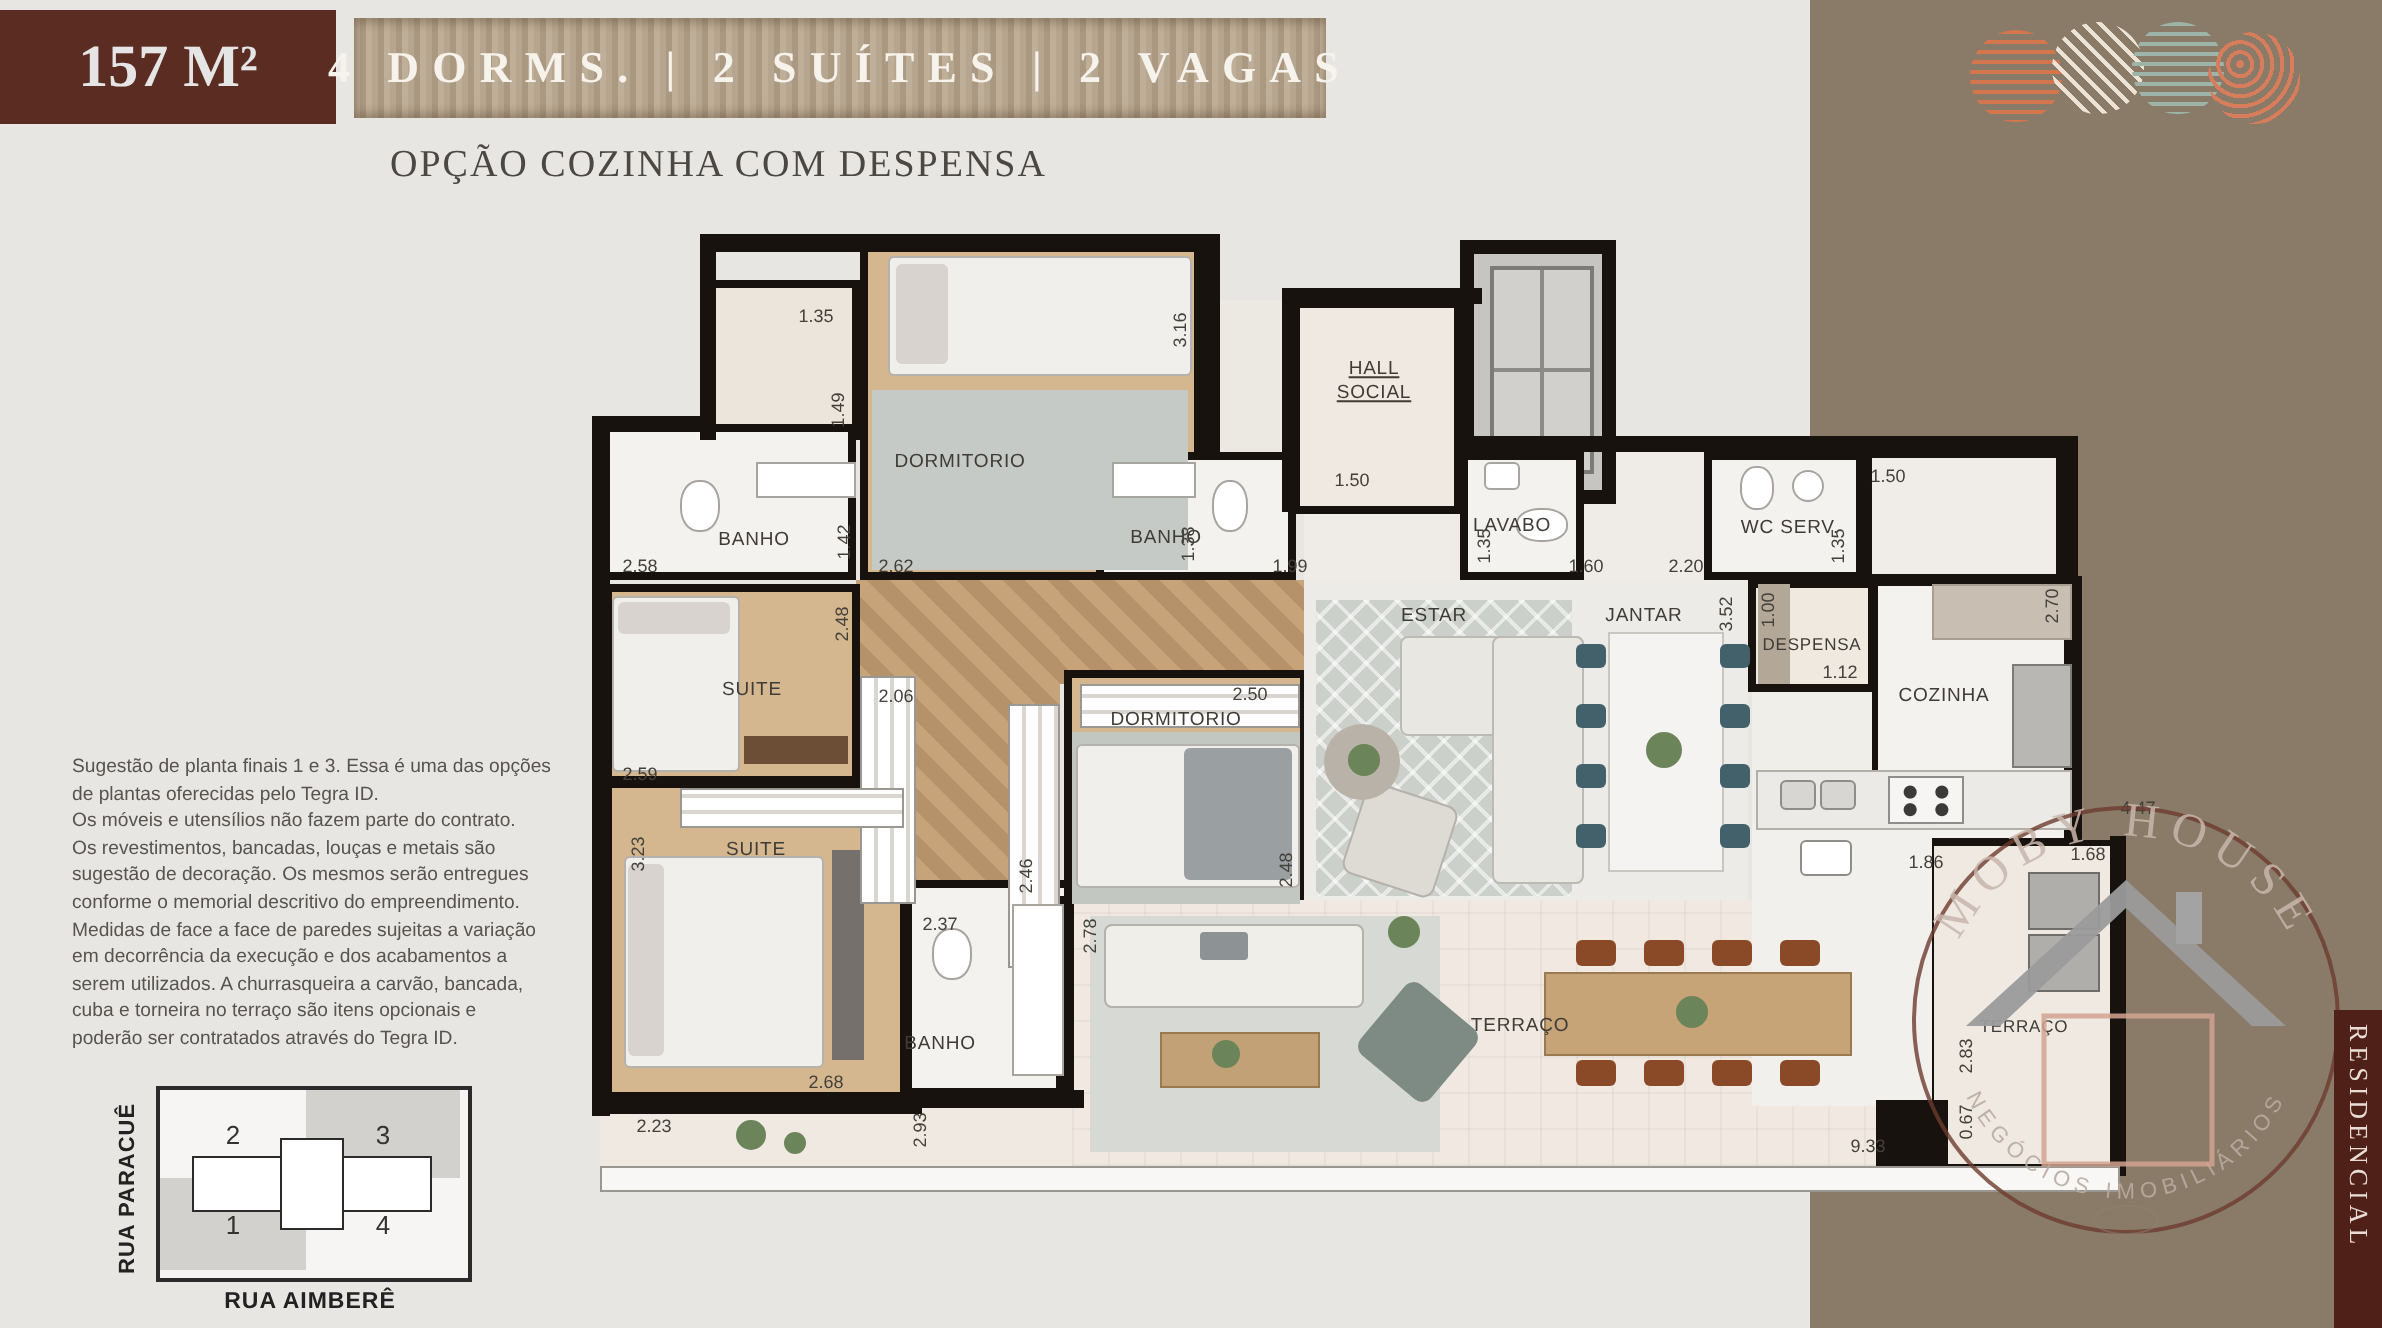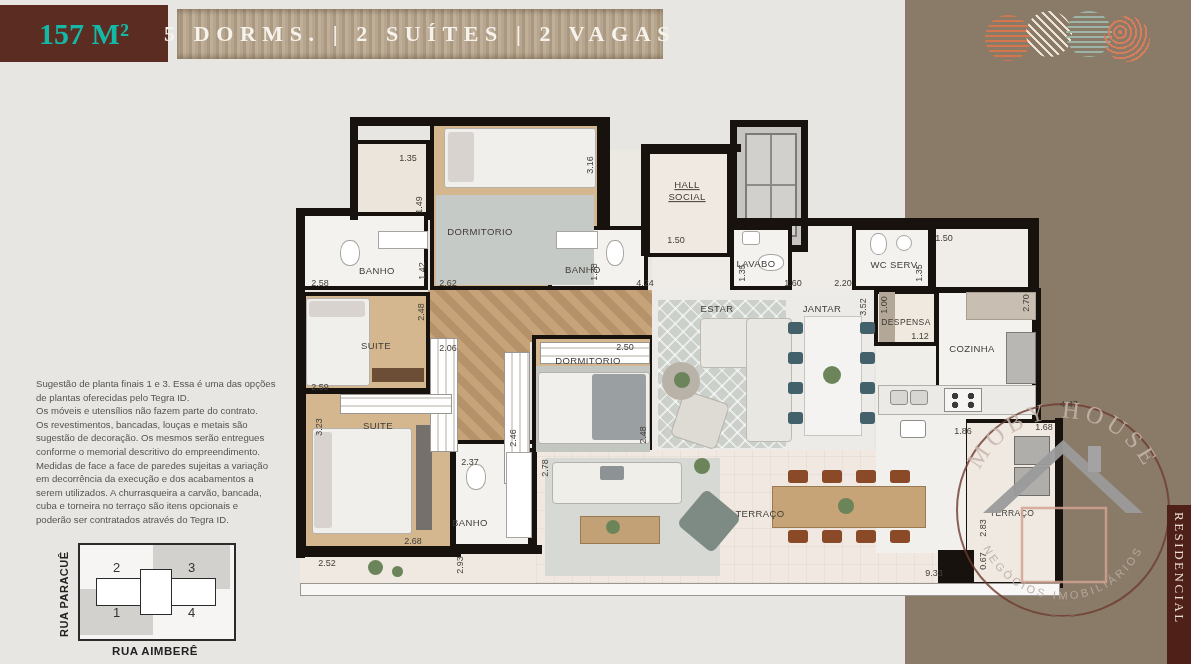--- a/index.html
+++ b/index.html
@@ -6,21 +6,21 @@
   #page{position:relative;width:1191px;height:664px;background:#e8e6e3;overflow:hidden;
         font-family:"Liberation Sans",sans-serif;}
   .abs{position:absolute;}
   
   #brown-panel{left:905px;top:0;width:286px;height:664px;background:#8a7b68;}
   #residencial-strip{left:1167px;top:505px;width:24px;height:159px;background:#4e2018;z-index:40;}
   #residencial-text{left:1171px;top:512px;height:150px;color:#e9ddd4;font-family:"Liberation Serif",serif;
      font-size:13px;letter-spacing:2.5px;writing-mode:vertical-rl;z-index:41;}
   
   #area-box{left:0;top:5px;width:168px;height:57px;background:#5b2d22;display:flex;align-items:center;justify-content:center;}
-  #area-box span{color:#14b8a6;font-family:"Liberation Serif",serif;font-size:30px;font-weight:bold;}
+  #area-box span{color:#e5e5e5;font-family:"Liberation Serif",serif;font-size:30px;font-weight:bold;}
   #banner{left:177px;top:9px;width:486px;height:50px;
      background:repeating-linear-gradient(90deg,#b7a68f 0 3px,#aa9880 3px 6px,#c0af98 6px 9px);
      box-shadow:inset 0 3px 4px rgba(90,70,50,.35), inset 0 -3px 4px rgba(90,70,50,.35);
      display:flex;align-items:center;justify-content:center;}
   #banner span{color:#f6f2ec;font-family:"Liberation Serif",serif;font-size:22px;font-weight:600;letter-spacing:.30em;white-space:nowrap;}
   #subtitle{left:195px;top:72px;color:#4b4742;font-family:"Liberation Serif",serif;font-size:19px;letter-spacing:1px;}
   
   .circ{border-radius:50%;width:46px;height:46px;z-index:5;}
   #circ1{left:985px;top:15px;background:repeating-linear-gradient(180deg,#d3764e 0 2px,rgba(0,0,0,0) 2px 5px);}
   #circ2{left:1026px;top:11px;background:repeating-linear-gradient(45deg,#ece3d4 0 2px,rgba(0,0,0,0) 2px 6px);}
@@ -62,22 +62,23 @@
 <body>
 
 <div id="page">
 
   <div class="abs" id="brown-panel"></div>
 
   <div class="abs" id="area-box">
     <span>157 M²</span>
   </div>
   <div class="abs" id="banner">
-    <span>5 DORMS. | 2 SUÍTES | 2 VAGAS</span>
+    <span>4 DORMS. | 2 SUÍTES | 2 VAGAS</span>
   </div>
+  <div class="abs" id="subtitle">OPÇÃO COZINHA COM DESPENSA</div>
 
   <div class="abs circ" id="circ1"></div>
   <div class="abs circ" id="circ2"></div>
   <div class="abs circ" id="circ3"></div>
   <div class="abs circ" id="circ4"></div>
 
   <div class="abs" id="disclaimer">Sugestão de planta finais 1 e 3.  Essa é uma das opções
 de plantas oferecidas pelo Tegra ID.
 Os móveis e utensílios não fazem parte do contrato.
 Os revestimentos, bancadas, louças e metais são
@@ -251,42 +252,42 @@
     <span class="lbl" style="left:760px;top:513px;">TERRAÇO</span>
     <span class="lbl" style="left:1012px;top:513px;font-size:8.5px;">TERRAÇO</span>
 
     <span class="dim" style="left:408px;top:158px;">1.35</span>
     <span class="dim v" style="left:419px;top:205px;">1.49</span>
     <span class="dim v" style="left:590px;top:165px;">3.16</span>
     <span class="dim" style="left:320px;top:283px;">2.58</span>
     <span class="dim v" style="left:422px;top:271px;">1.42</span>
     <span class="dim" style="left:448px;top:283px;">2.62</span>
     <span class="dim v" style="left:594px;top:272px;">1.38</span>
-    <span class="dim" style="left:645px;top:283px;">4.24</span>
+    <span class="dim" style="left:645px;top:283px;">1.99</span>
     <span class="dim" style="left:676px;top:240px;">1.50</span>
     <span class="dim v" style="left:742px;top:273px;">1.35</span>
     <span class="dim" style="left:793px;top:283px;">1.60</span>
     <span class="dim" style="left:843px;top:283px;">2.20</span>
     <span class="dim v" style="left:919px;top:273px;">1.35</span>
     <span class="dim" style="left:944px;top:238px;">1.50</span>
     <span class="dim v" style="left:1026px;top:303px;">2.70</span>
     <span class="dim v" style="left:863px;top:307px;">3.52</span>
     <span class="dim v" style="left:884px;top:305px;">1.00</span>
     <span class="dim" style="left:920px;top:336px;">1.12</span>
     <span class="dim" style="left:448px;top:348px;">2.06</span>
     <span class="dim v" style="left:421px;top:312px;">2.48</span>
     <span class="dim" style="left:625px;top:347px;">2.50</span>
     <span class="dim" style="left:320px;top:387px;">2.59</span>
     <span class="dim v" style="left:319px;top:427px;">3.23</span>
     <span class="dim v" style="left:513px;top:438px;">2.46</span>
     <span class="dim v" style="left:643px;top:435px;">2.48</span>
     <span class="dim" style="left:470px;top:462px;">2.37</span>
     <span class="dim v" style="left:545px;top:468px;">2.78</span>
     <span class="dim" style="left:413px;top:541px;">2.68</span>
-    <span class="dim" style="left:327px;top:563px;">2.52</span>
+    <span class="dim" style="left:327px;top:563px;">2.23</span>
     <span class="dim v" style="left:460px;top:565px;">2.93</span>
     <span class="dim" style="left:963px;top:431px;">1.86</span>
     <span class="dim" style="left:1044px;top:427px;">1.68</span>
     <span class="dim" style="left:1046px;top:404px;padding-left:46px;">4.47</span>
     <span class="dim v" style="left:983px;top:528px;">2.83</span>
     <span class="dim v" style="left:983px;top:561px;">0.67</span>
     <span class="dim" style="left:934px;top:573px;">9.33</span>
   </div>
 
   <svg class="abs" id="logo-svg" width="250" height="270" viewBox="0 0 250 270">

